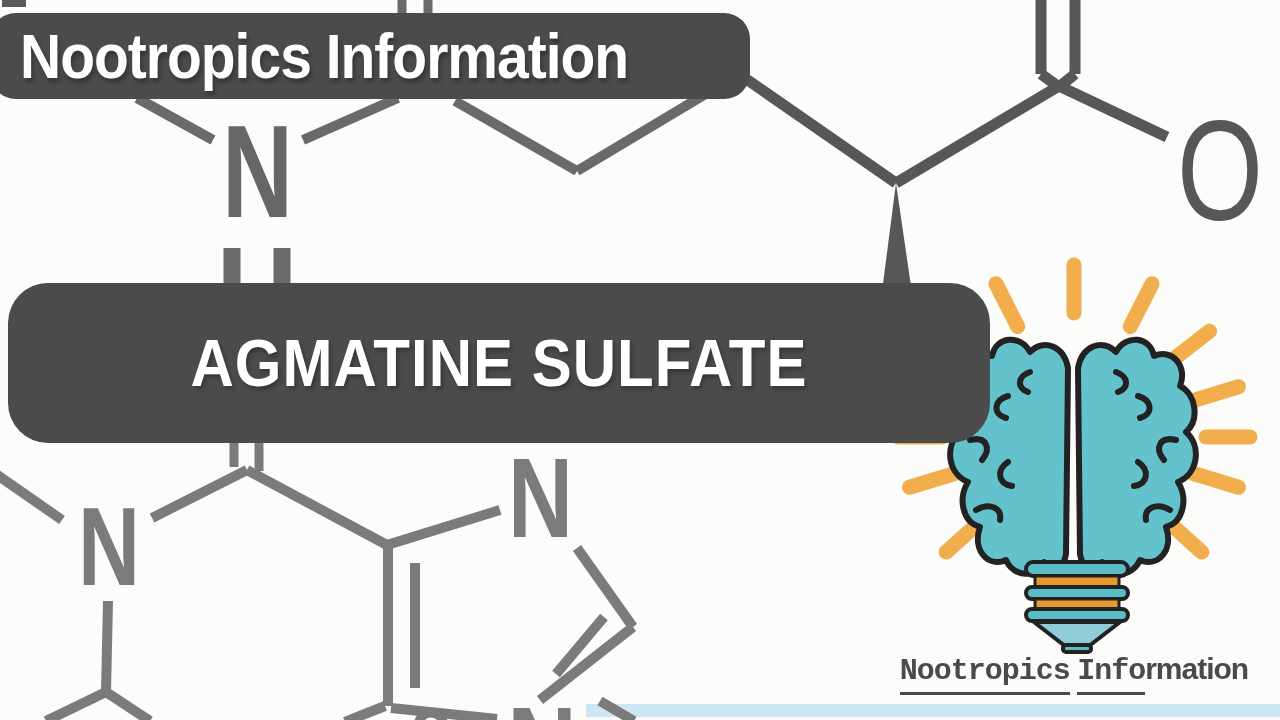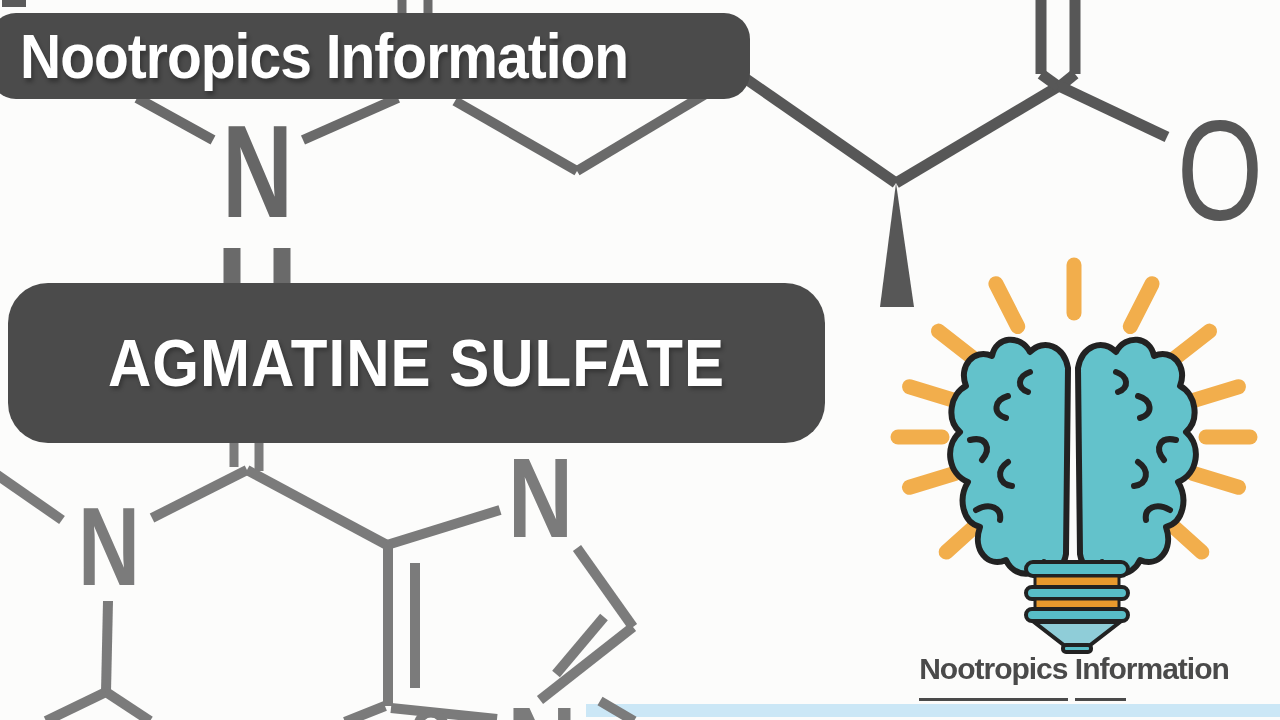--- a/index.html
+++ b/index.html
@@ -16,30 +16,30 @@
     position:absolute;background:#4b4b4b;color:#ffffff;font-weight:bold;
     display:flex;align-items:center;z-index:3;
     text-shadow:2px 3px 4px rgba(0,0,0,0.30);
   }
   .banner-top{
     left:-10px;top:13px;width:730px;height:86px;border-radius:26px;
     font-size:57px;padding-left:30px;letter-spacing:-1px;
   }
   .banner-top .stretch{display:inline-block;transform:scaleY(1.12);transform-origin:center;white-space:nowrap;}
   .banner-title{
-    left:8px;top:283px;width:817px;height:160px;border-radius:40px;
+    left:8px;top:283px;width:982px;height:160px;border-radius:40px;
     justify-content:center;font-size:60px;letter-spacing:1px;
   }
   .banner-title .stretch{display:inline-block;transform:scaleY(1.10);transform-origin:center;white-space:nowrap;}
   .logo-caption{
     position:absolute;left:898px;top:652px;width:352px;z-index:3;
     text-align:center;font-size:30px;font-weight:bold;color:#4a4a4a;
     letter-spacing:-1px;white-space:nowrap;
   }
-  .logo-caption .u{border-bottom:3px solid #4a4a4a;padding-bottom:13px;}
+  .logo-caption .u{border-bottom:3px solid #4a4a4a;padding-bottom:4px;font-family:Liberation Mono, monospace;}
 </style>
 </head>
 <body>
 
 <div class="stage">
 
   <div class="bottom-bar"></div>
 
   <svg class="bg-svg" width="1280" height="720" viewBox="0 0 1280 720">
 

